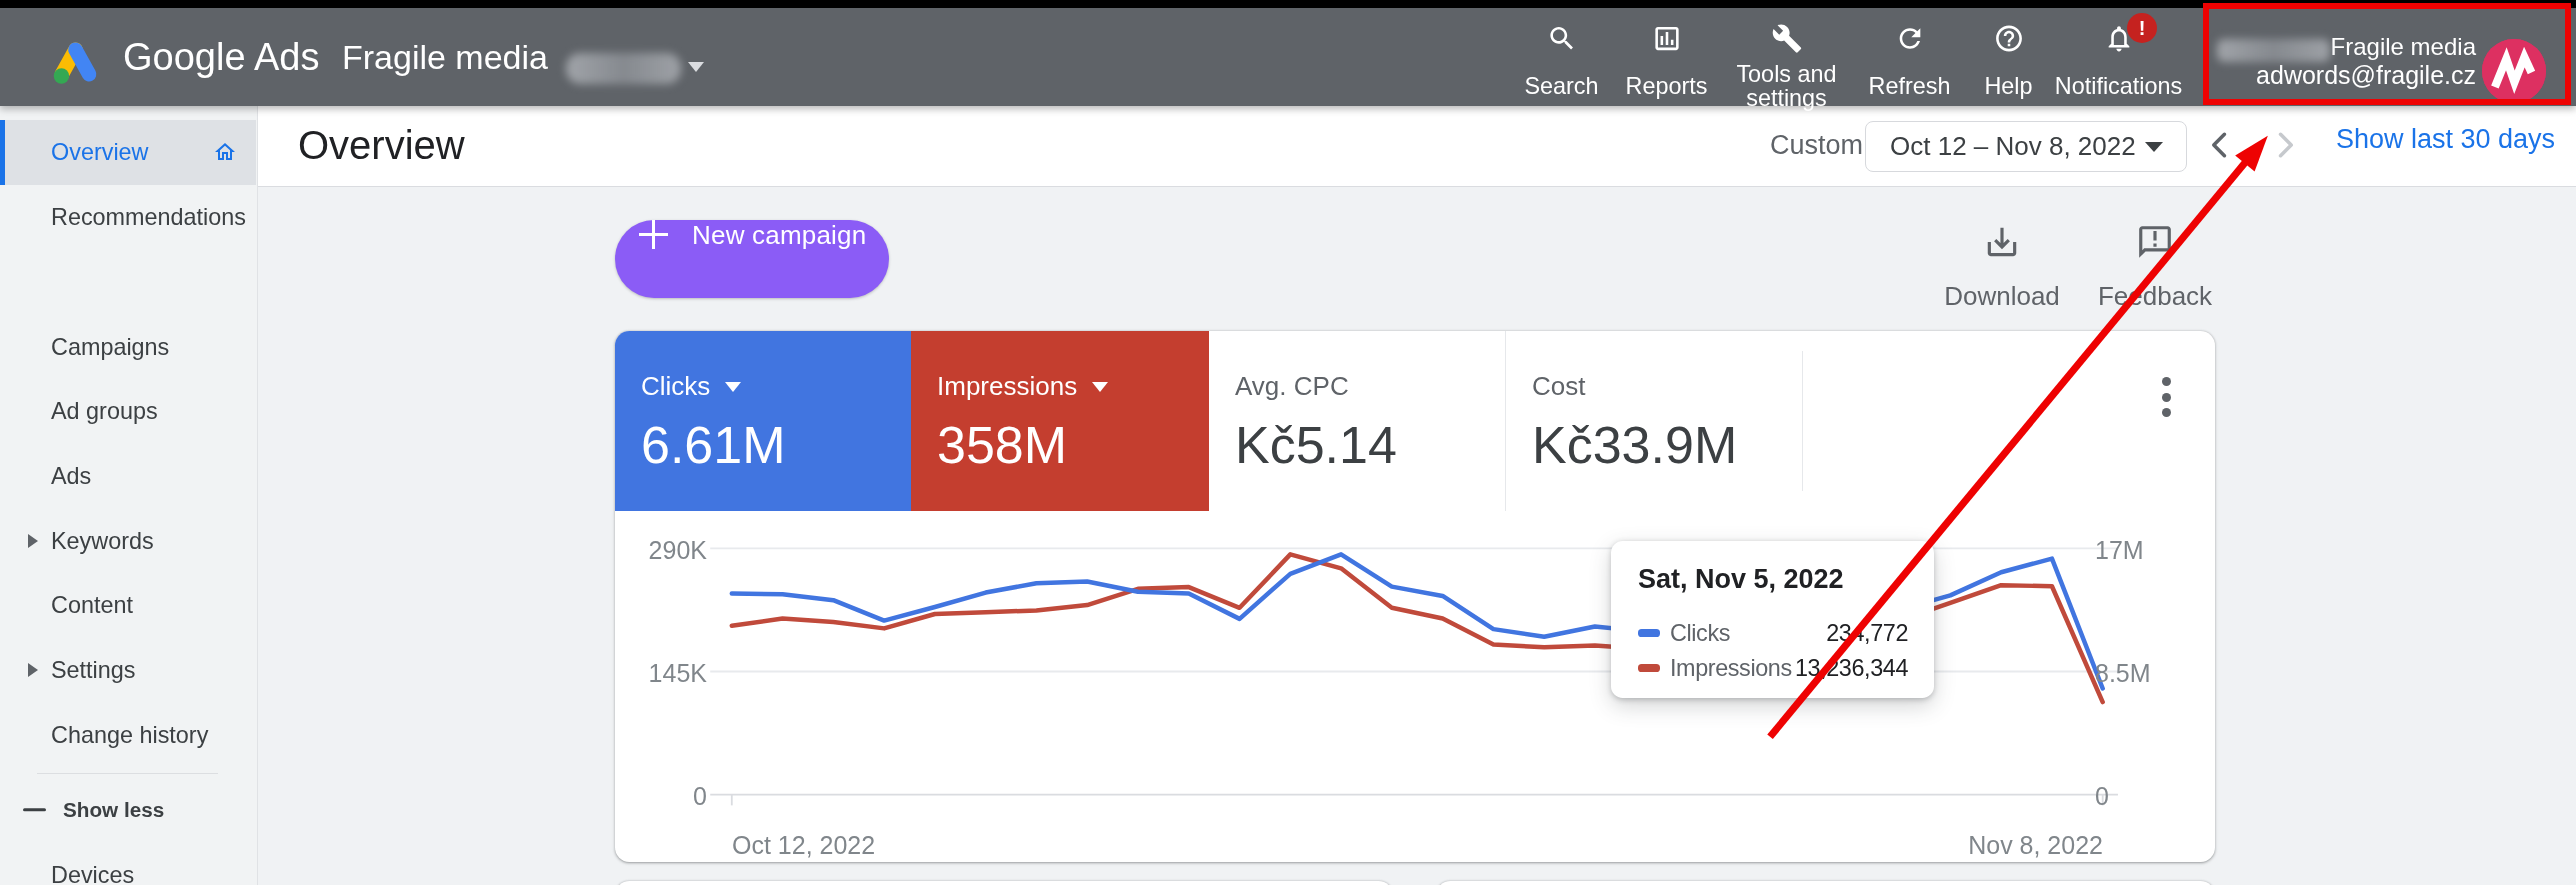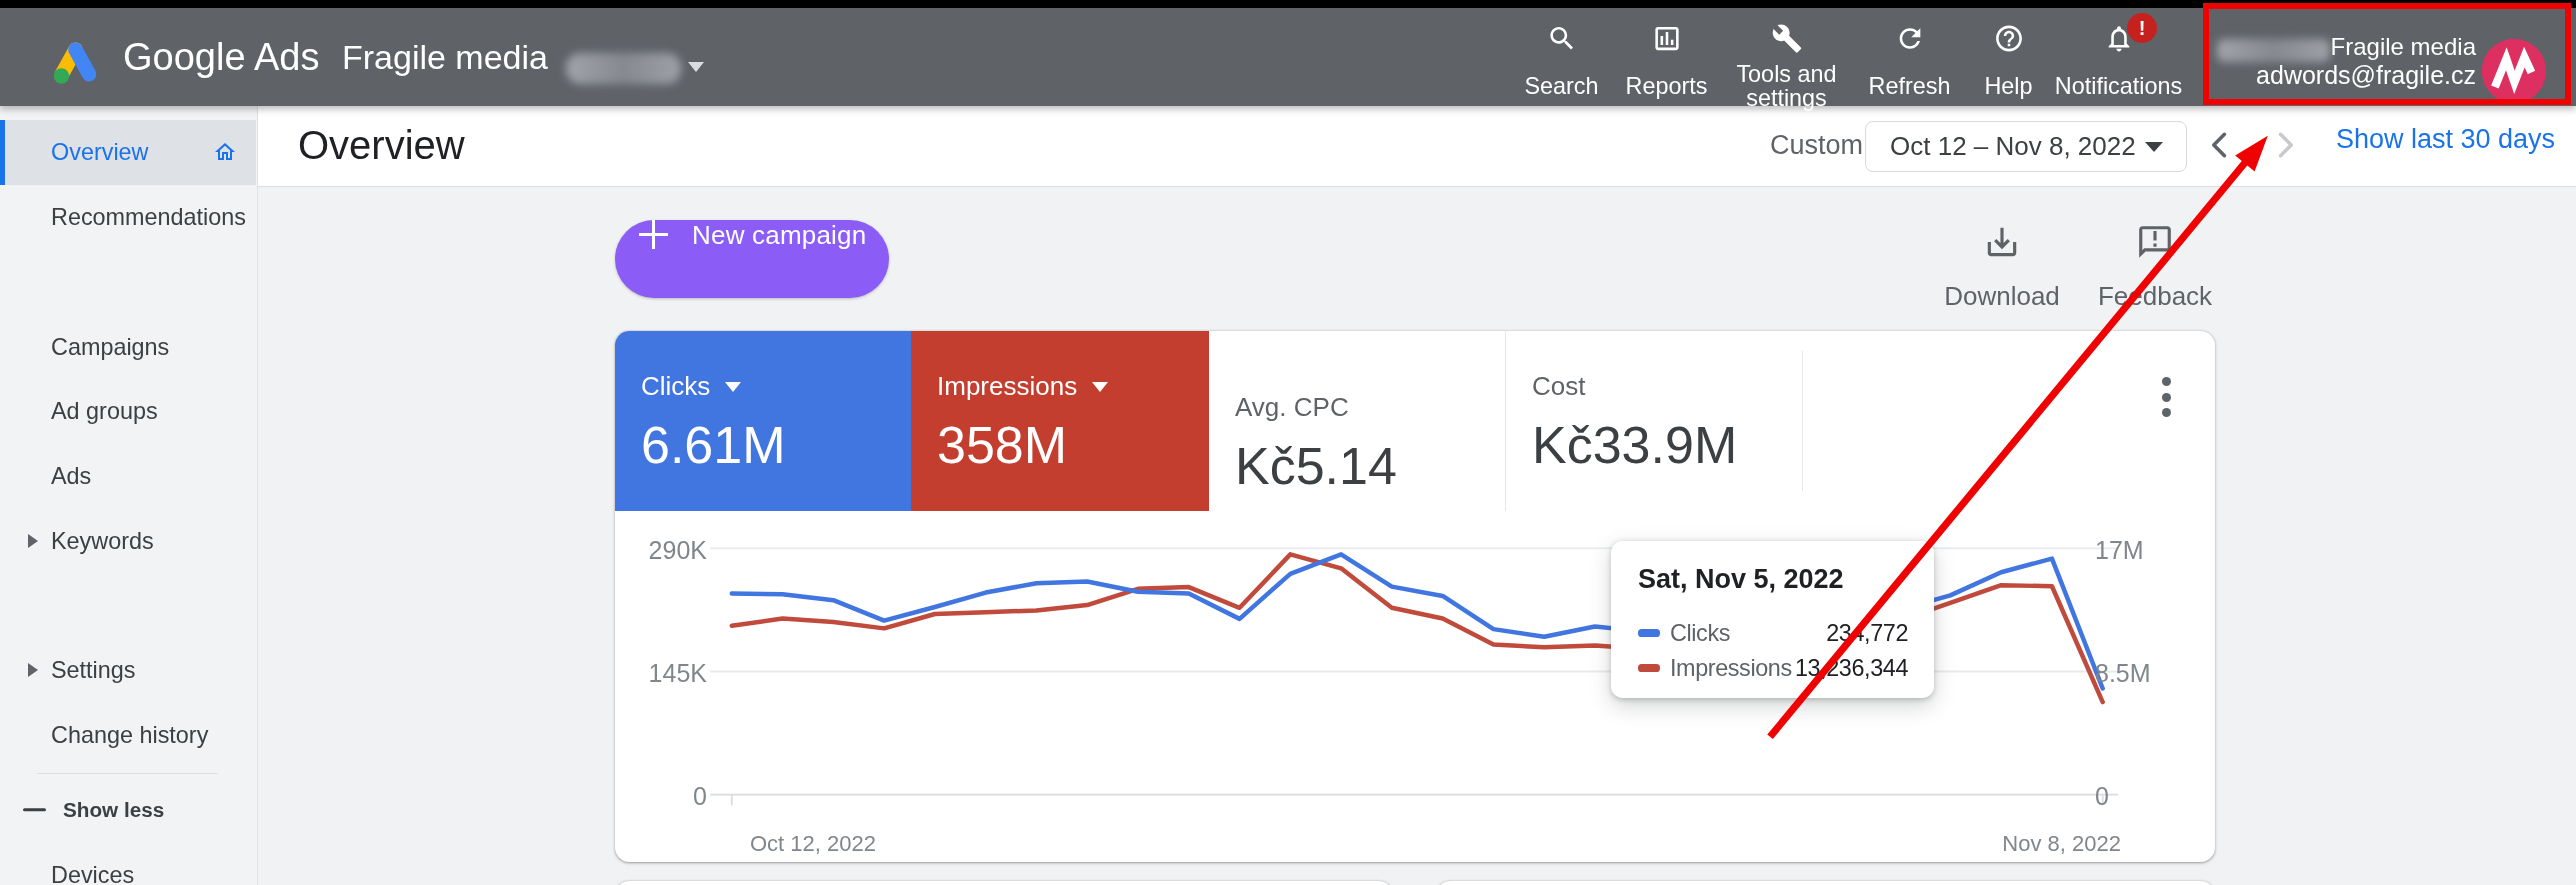--- a/index.html
+++ b/index.html
@@ -111,35 +111,35 @@
   #card { left:615px; top:331px; width:1600px; height:531px; background:#fff; border-radius:14.4px;
     box-shadow:0 0.9px 1.8px rgba(60,64,67,.3), 0 0.9px 2.7px 0.9px rgba(60,64,67,.15); }
   .tile { position:absolute; top:0; height:180px; color:#fff; cursor:pointer; }
   #tile-clicks { left:0; width:296px; background:#4175e0; border-top-left-radius:14.4px; }
   #tile-impressions { left:296px; width:298px; background:#c43e2f; }
   .tile .t-label { position:absolute; left:26px; top:40px; font-size:26px; display:flex; align-items:center; }
   .tile .t-caret { margin-left:14.4px; width:0; height:0; border-left:8px solid transparent;
     border-right:8px solid transparent; border-top:10px solid #fff; }
   .tile .t-value { position:absolute; left:26px; top:86px; font-size:52px; height:56px; display:flex; align-items:center; }
   .metric { position:absolute; top:0; height:180px; }
-  #metric-cpc { left:594px; width:297px;margin-top:21px; }
+  #metric-cpc { left:594px; width:297px; }
   #metric-cost { left:890px; width:297px; border-left:1.8px solid #e6e8eb; }
   .metric .m-label { position:absolute; left:26px; top:40px; font-size:26px; color:#5f6368; }
   .metric .m-value { position:absolute; left:26px; top:86px; font-size:52px; color:#3c4043; height:56px; display:flex; align-items:center; }
   #cost-divider { position:absolute; left:1187px; top:20px; width:0; height:140px; border-left:1.8px solid #e6e8eb; }
   #card-menu { position:absolute; left:1527px; top:359px; width:49px; height:68px; cursor:pointer;
     left:1527px; top:32px; }
   #card-menu .dot { position:absolute; left:20px; width:9px; height:9px; border-radius:50%; background:#5f6368; }
   #card-menu .d1 { top:14.4px; } #card-menu .d2 { top:30px; } #card-menu .d3 { top:45px; }
 
   #chart-svg { position:absolute; left:0; top:0; width:1600px; height:531px; }
   .ylab { position:absolute; font-size:25px; color:#80868b; }
   .ylab.left { left:0; width:92px; text-align:right; }
   .ylab.right { left:1480px; text-align:left; }
-  .xlab { position:absolute; top:500px; font-size:22px; color:#80868b; white-space:nowrap;margin-left:18px; }
+  .xlab { position:absolute; top:500px; font-size:25px; color:#80868b; white-space:nowrap; }
 
   
   #tooltip { left:1611px; top:541px; width:323px; height:157px; background:#fff; border-radius:11.7px;
     box-shadow:0 1.8px 5.4px rgba(60,64,67,.25), 0 7.2px 21.6px rgba(60,64,67,.22); z-index:30; }
   #tooltip-title { position:absolute; left:27px; top:23.4px; font-size:27px; font-weight:600; color:#202124; white-space:nowrap; }
   .tt-row { position:absolute; left:27px; width:270px; height:27px; }
   #tt-row-clicks { top:79px; } #tt-row-impr { top:114px; }
   .tt-dash { position:absolute; left:0; top:9px; width:21.6px; height:8px; border-radius:3.6px; }
   .tt-label { position:absolute; left:32px; top:0; font-size:23.4px; letter-spacing:-0.4px; color:#5f6368; }
   .tt-value { position:absolute; right:0; top:0; font-size:23.4px; letter-spacing:-0.4px; color:#202124; }
@@ -251,20 +251,23 @@
   </div>
   <div id="item-adgroups" class="side-item">
     <span class="lbl">Ad groups</span>
   </div>
   <div id="item-ads" class="side-item">
     <span class="lbl">Ads</span>
   </div>
   <div id="item-keywords" class="side-item">
     <span class="tri"></span>
     <span class="lbl">Keywords</span>
+  </div>
+  <div id="item-content" class="side-item">
+    <span class="lbl">Content</span>
   </div>
   <div id="item-settings" class="side-item">
     <span class="tri"></span>
     <span class="lbl">Settings</span>
   </div>
   <div id="item-changehistory" class="side-item">
     <span class="lbl">Change history</span>
   </div>
   <div id="side-divider"></div>
   <div id="item-showless" class="side-item">

